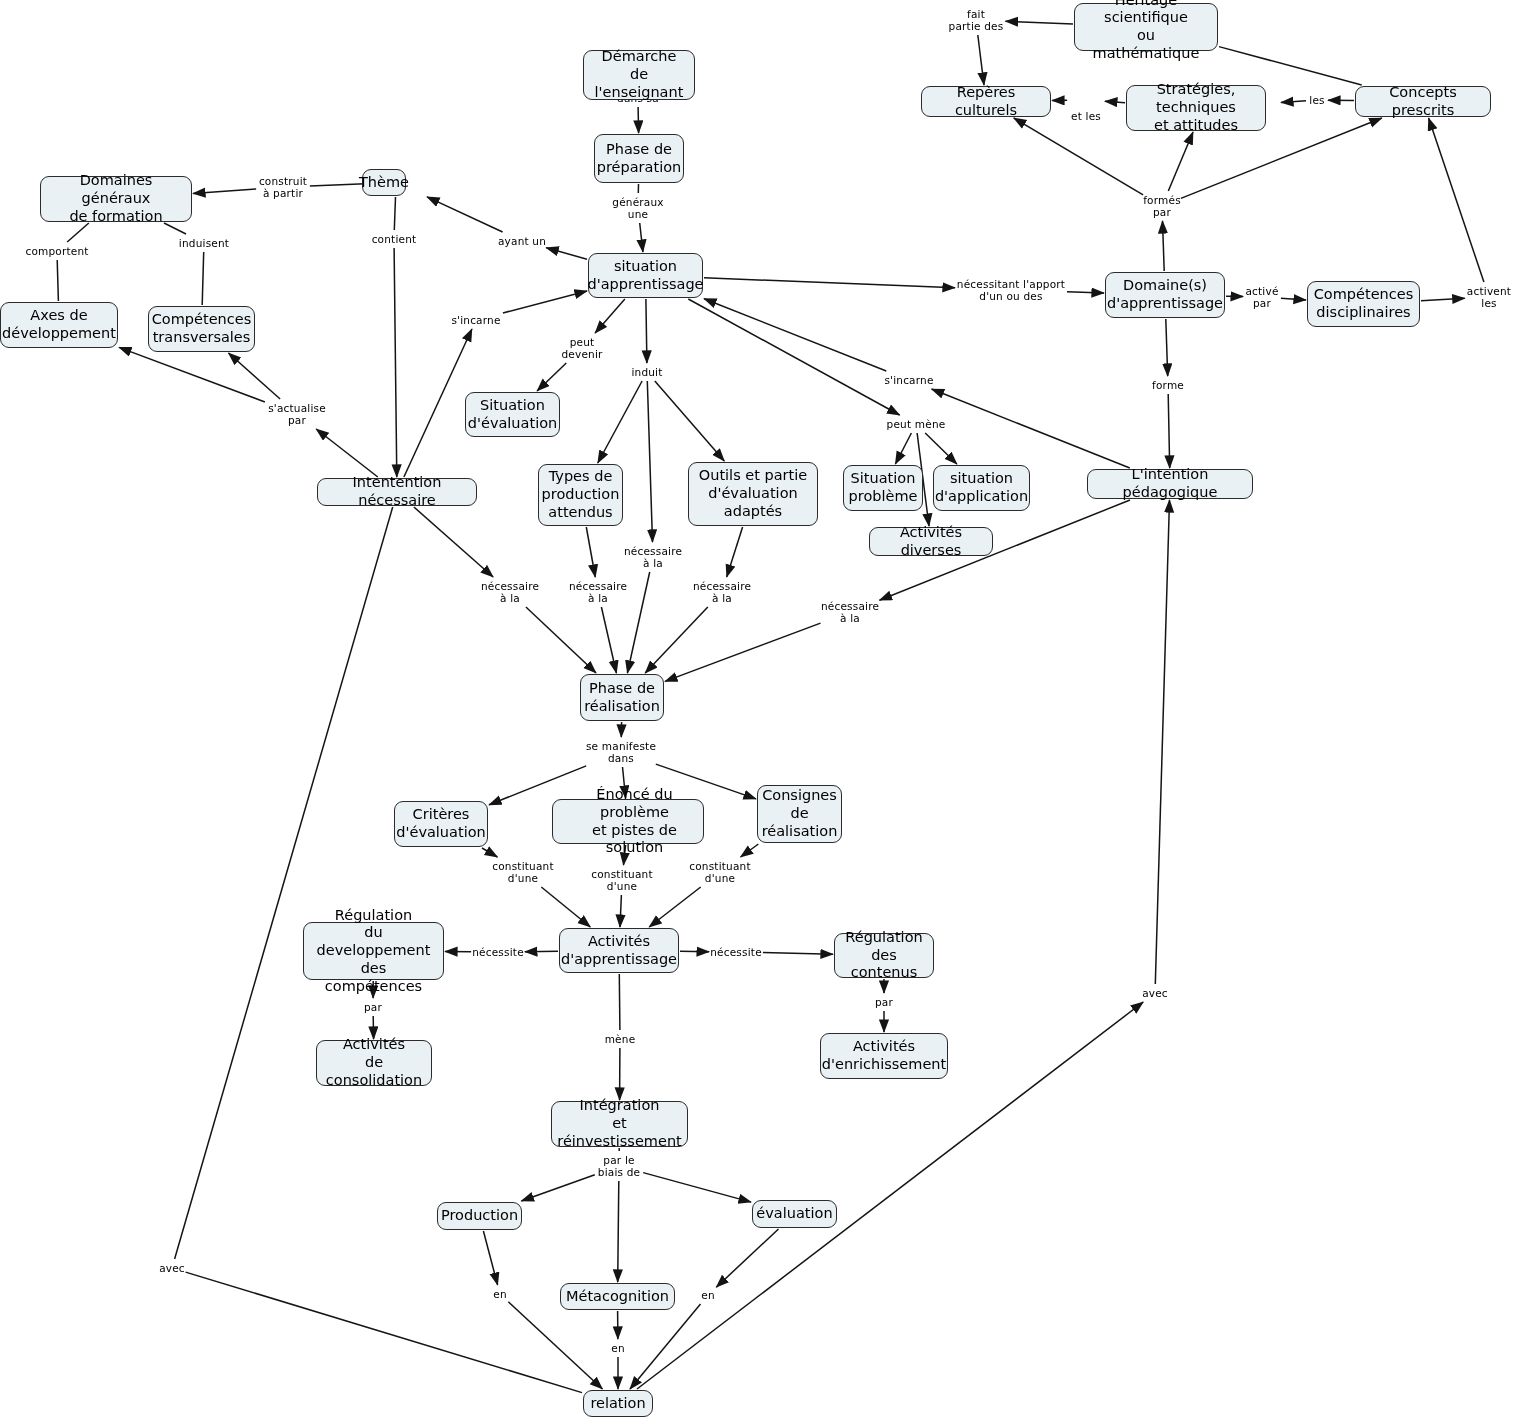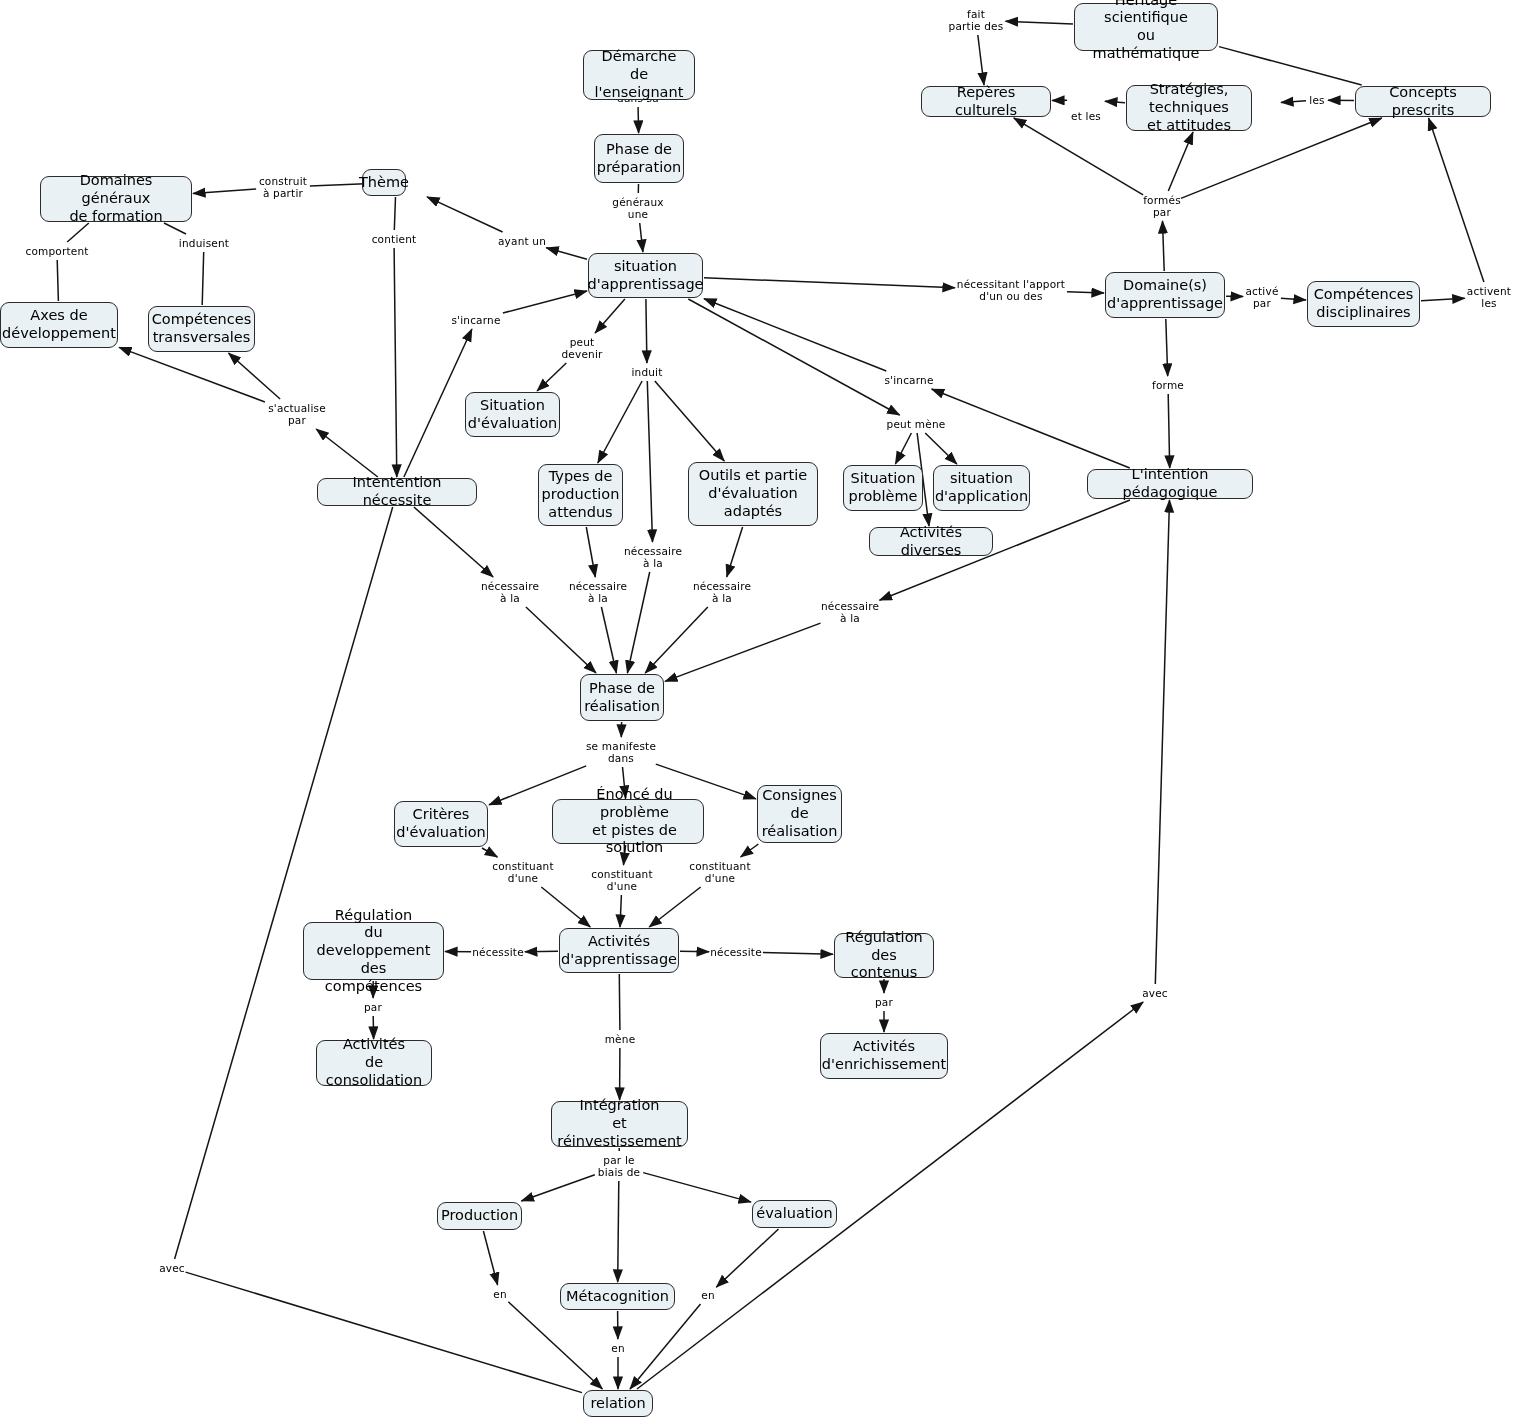--- a/index.html
+++ b/index.html
@@ -220,21 +220,21 @@
       <div class="linklabel" style="left: 708px; top: 1295px;">en</div>
       <div class="linklabel" style="left: 618px; top: 1348px;">en</div>
       <div class="linklabel" style="left: 172px; top: 1268px;">avec</div>
     </div>
   <div id="nodes-g">
       <div class="node" style="left: 583px; top: 12px; width: 112px; height: 50px; margin-top: 38px;">Démarche
 de l'enseignant</div>
       <div class="node" style="left: 1074px; top: 3px; width: 144px; height: 48px;">Héritage scientifique
 ou mathématique</div>
       <div class="node" style="left: 921px; top: 86px; width: 130px; height: 31px;">Repères culturels</div>
-      <div class="node" style="left: 1126px; top: 85px; width: 126px; height: 46px;">Stratégies, techniques
+      <div class="node" style="left: 1126px; top: 85px; width: 140px; height: 46px;">Stratégies, techniques
 et attitudes</div>
       <div class="node" style="left: 1355px; top: 86px; width: 136px; height: 31px;">Concepts prescrits</div>
       <div class="node" style="left: 594px; top: 134px; width: 90px; height: 49px;">Phase de
 préparation</div>
       <div class="node" style="left: 40px; top: 176px; width: 152px; height: 46px;">Domaines généraux
 de formation</div>
       <div class="node" style="left: 362px; top: 169px; width: 44px; height: 27px;">Thème</div>
       <div class="node" style="left: 588px; top: 253px; width: 115px; height: 45px;">situation
 d'apprentissage</div>
       <div class="node" style="left: 1105px; top: 272px; width: 120px; height: 46px;">Domaine(s)
@@ -251,21 +251,21 @@
 production
 attendus</div>
       <div class="node" style="left: 688px; top: 462px; width: 130px; height: 64px;">Outils et partie
 d'évaluation
 adaptés</div>
       <div class="node" style="left: 843px; top: 465px; width: 80px; height: 46px;">Situation
 problème</div>
       <div class="node" style="left: 933px; top: 465px; width: 97px; height: 46px;">situation
 d'application</div>
       <div class="node" style="left: 1087px; top: 469px; width: 166px; height: 30px;">L'intention pédagogique</div>
-      <div class="node" style="left: 317px; top: 478px; width: 160px; height: 28px;">Intentention nécessite</div>
+      <div class="node" style="left: 317px; top: 478px; width: 160px; height: 28px;">Intentention nécessaire</div>
       <div class="node" style="left: 869px; top: 527px; width: 124px; height: 29px;">Activités diverses</div>
       <div class="node" style="left: 580px; top: 674px; width: 84px; height: 47px;">Phase de
 réalisation</div>
       <div class="node" style="left: 394px; top: 801px; width: 94px; height: 46px;">Critères
 d'évaluation</div>
       <div class="node" style="left: 552px; top: 799px; width: 152px; height: 45px; padding-left: 20px;">Énoncé du problème
 et pistes de solution</div>
       <div class="node" style="left: 757px; top: 785px; width: 85px; height: 58px;">Consignes
 de
 réalisation</div>

